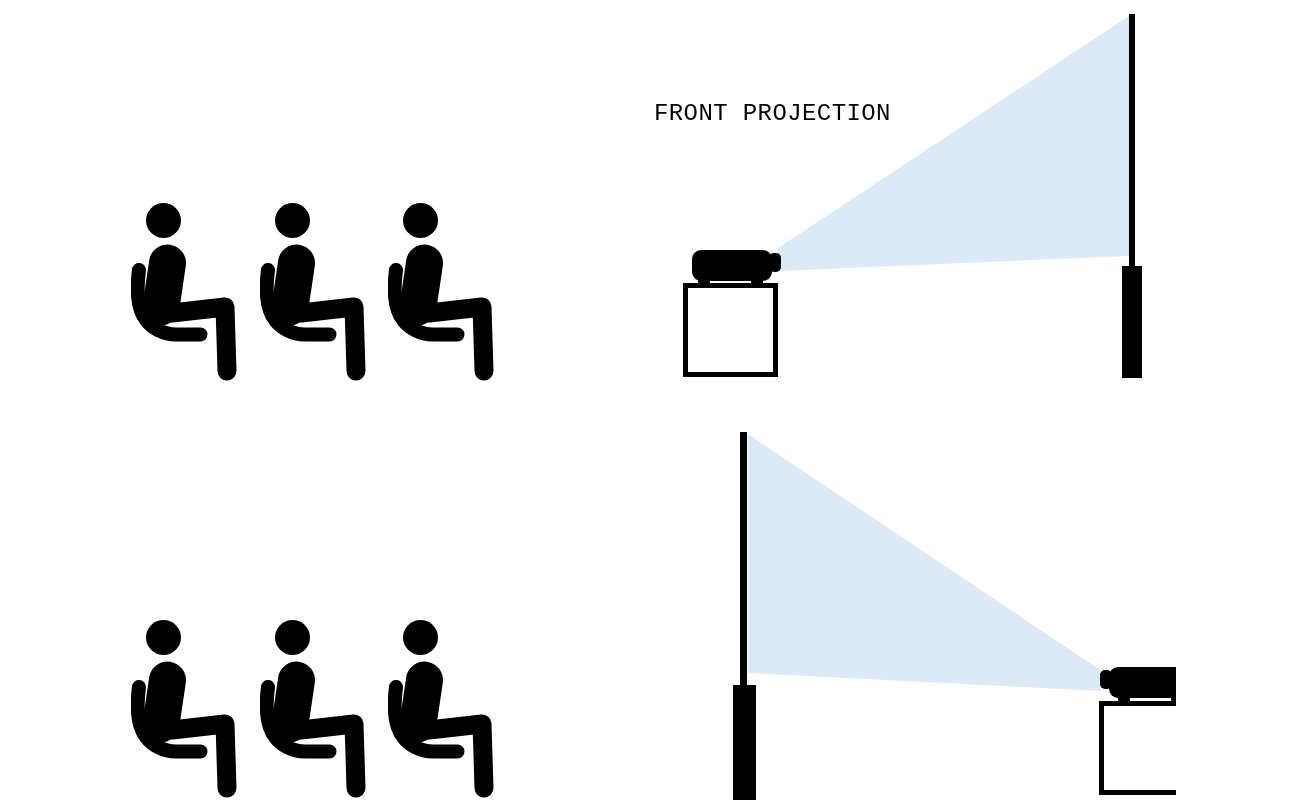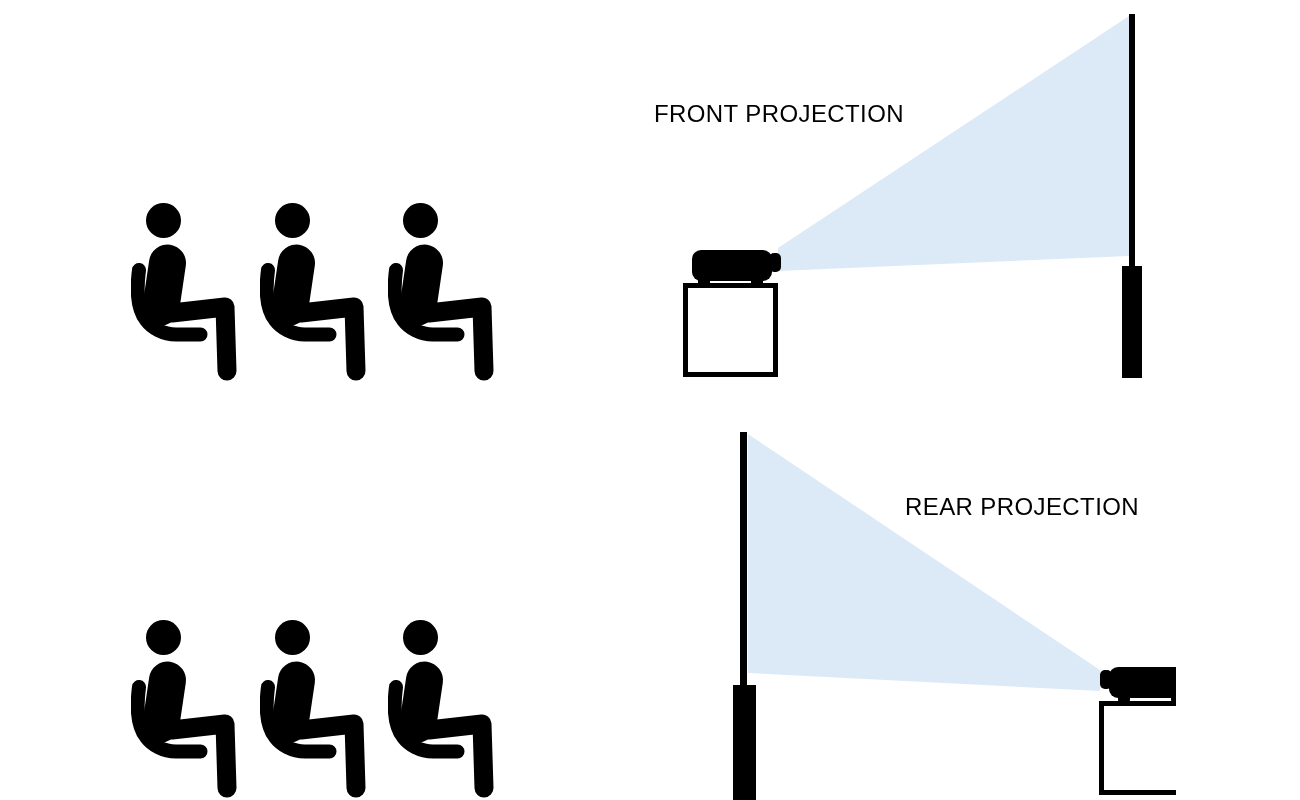--- a/index.html
+++ b/index.html
@@ -7,21 +7,21 @@
     --ink:#000000;
     --bg:#ffffff;
   }
   html,body{margin:0;padding:0;}
   .canvas{
     position:relative;
     width:1176px;
     height:800px;
     background:var(--bg);
     overflow:hidden;
-    font-family:Liberation Sans, sans-serif;
+    font-family:Liberation Mono, monospace;
   }
   .abs{position:absolute;}
   .beams-layer{left:0;top:0;z-index:1;}
   .diagram-label{
     z-index:4;
     font-size:24px;
     line-height:24px;
     letter-spacing:0.4px;
     color:var(--ink);
     white-space:nowrap;
@@ -72,21 +72,20 @@
 
   <div class="abs screen-bar" style="left:1129px;top:14px;width:6px;height:256px"></div>
   <div class="abs stand-bar" style="left:1122px;top:266px;width:20px;height:112px"></div>
 
   <div class="abs table-box" style="left:683px;top:283px;width:95px;height:94px"></div>
   <svg class="abs projector" style="left:684px;top:245px" width="100" height="42">
     <use href="#seated-person" display="none"></use>
     <use href="#projector"></use>
   </svg>
 
-  <div class="abs diagram-label" style="left:905px;top:495px">REAR PROJECTION</div>
 
   <div class="abs screen-bar" style="left:740px;top:432px;width:7px;height:255px"></div>
   <div class="abs stand-bar" style="left:733px;top:685px;width:23px;height:115px"></div>
 
   <div class="abs table-box" style="left:1099px;top:701px;width:95px;height:94px"></div>
   <svg class="abs projector mirrored" style="left:1097px;top:662px" width="100" height="42">
     <use href="#projector"></use>
   </svg>
 
   <svg class="abs person" style="left:131px;top:203px" width="108" height="182">

